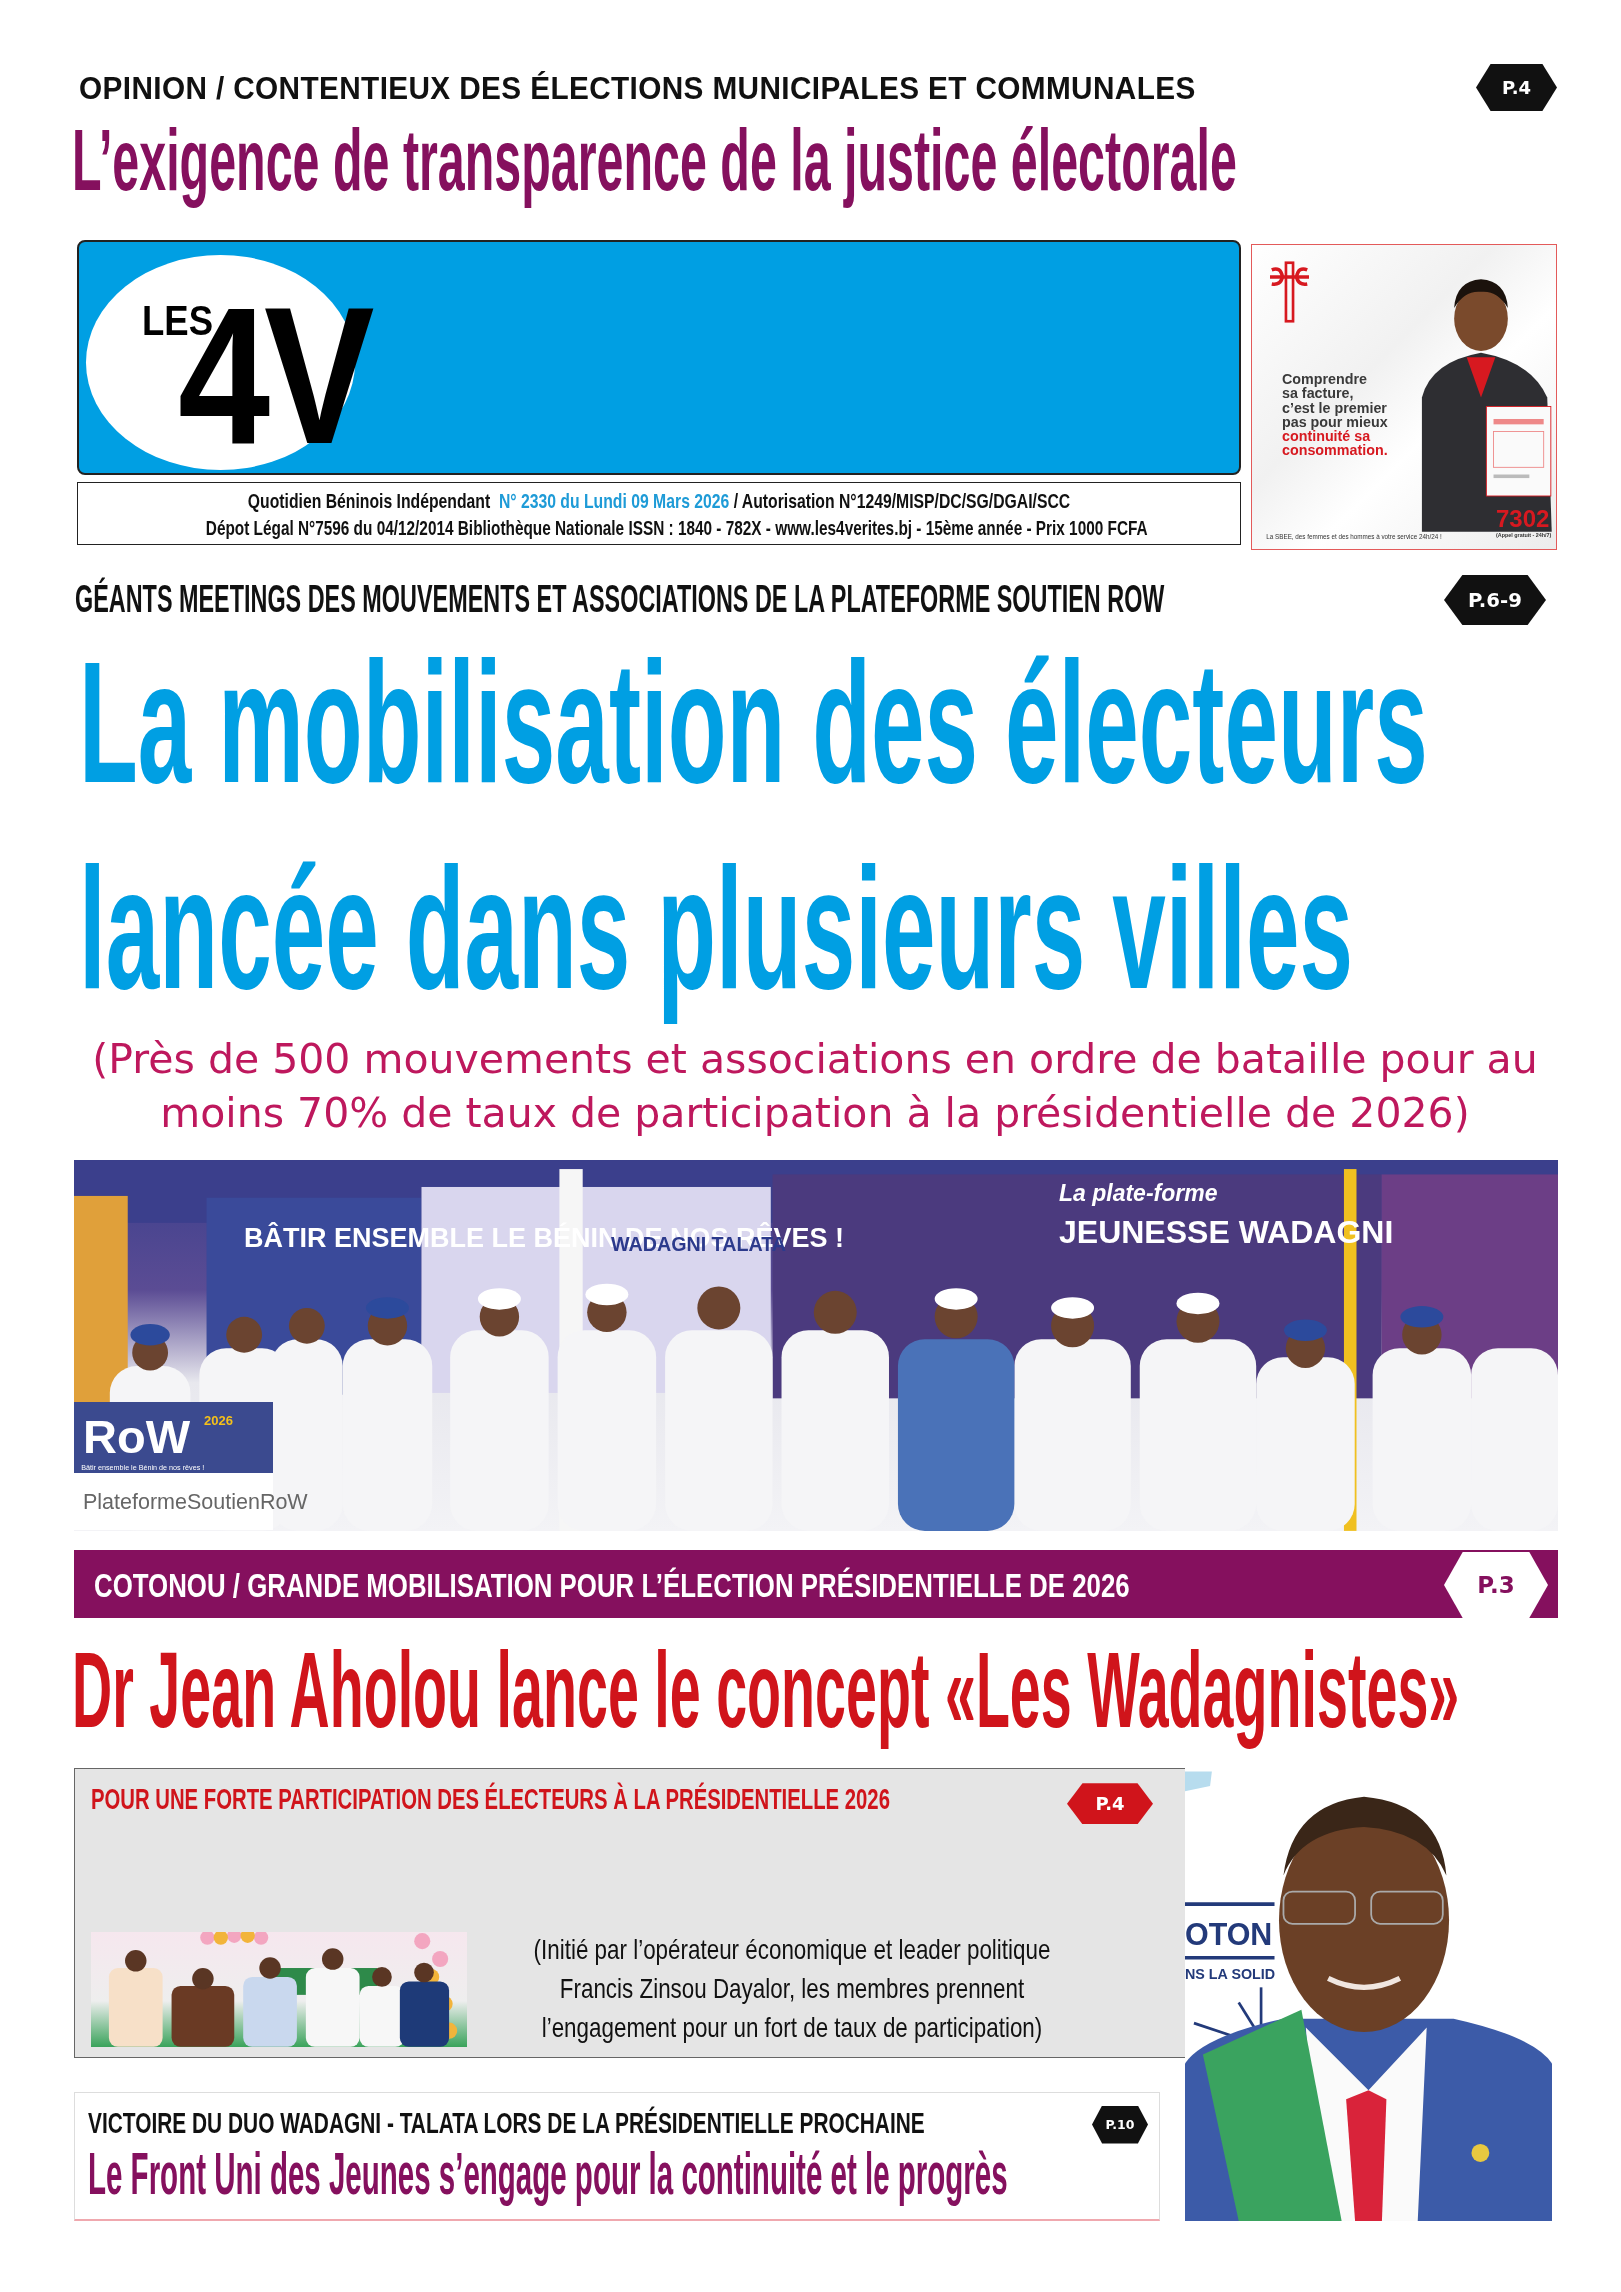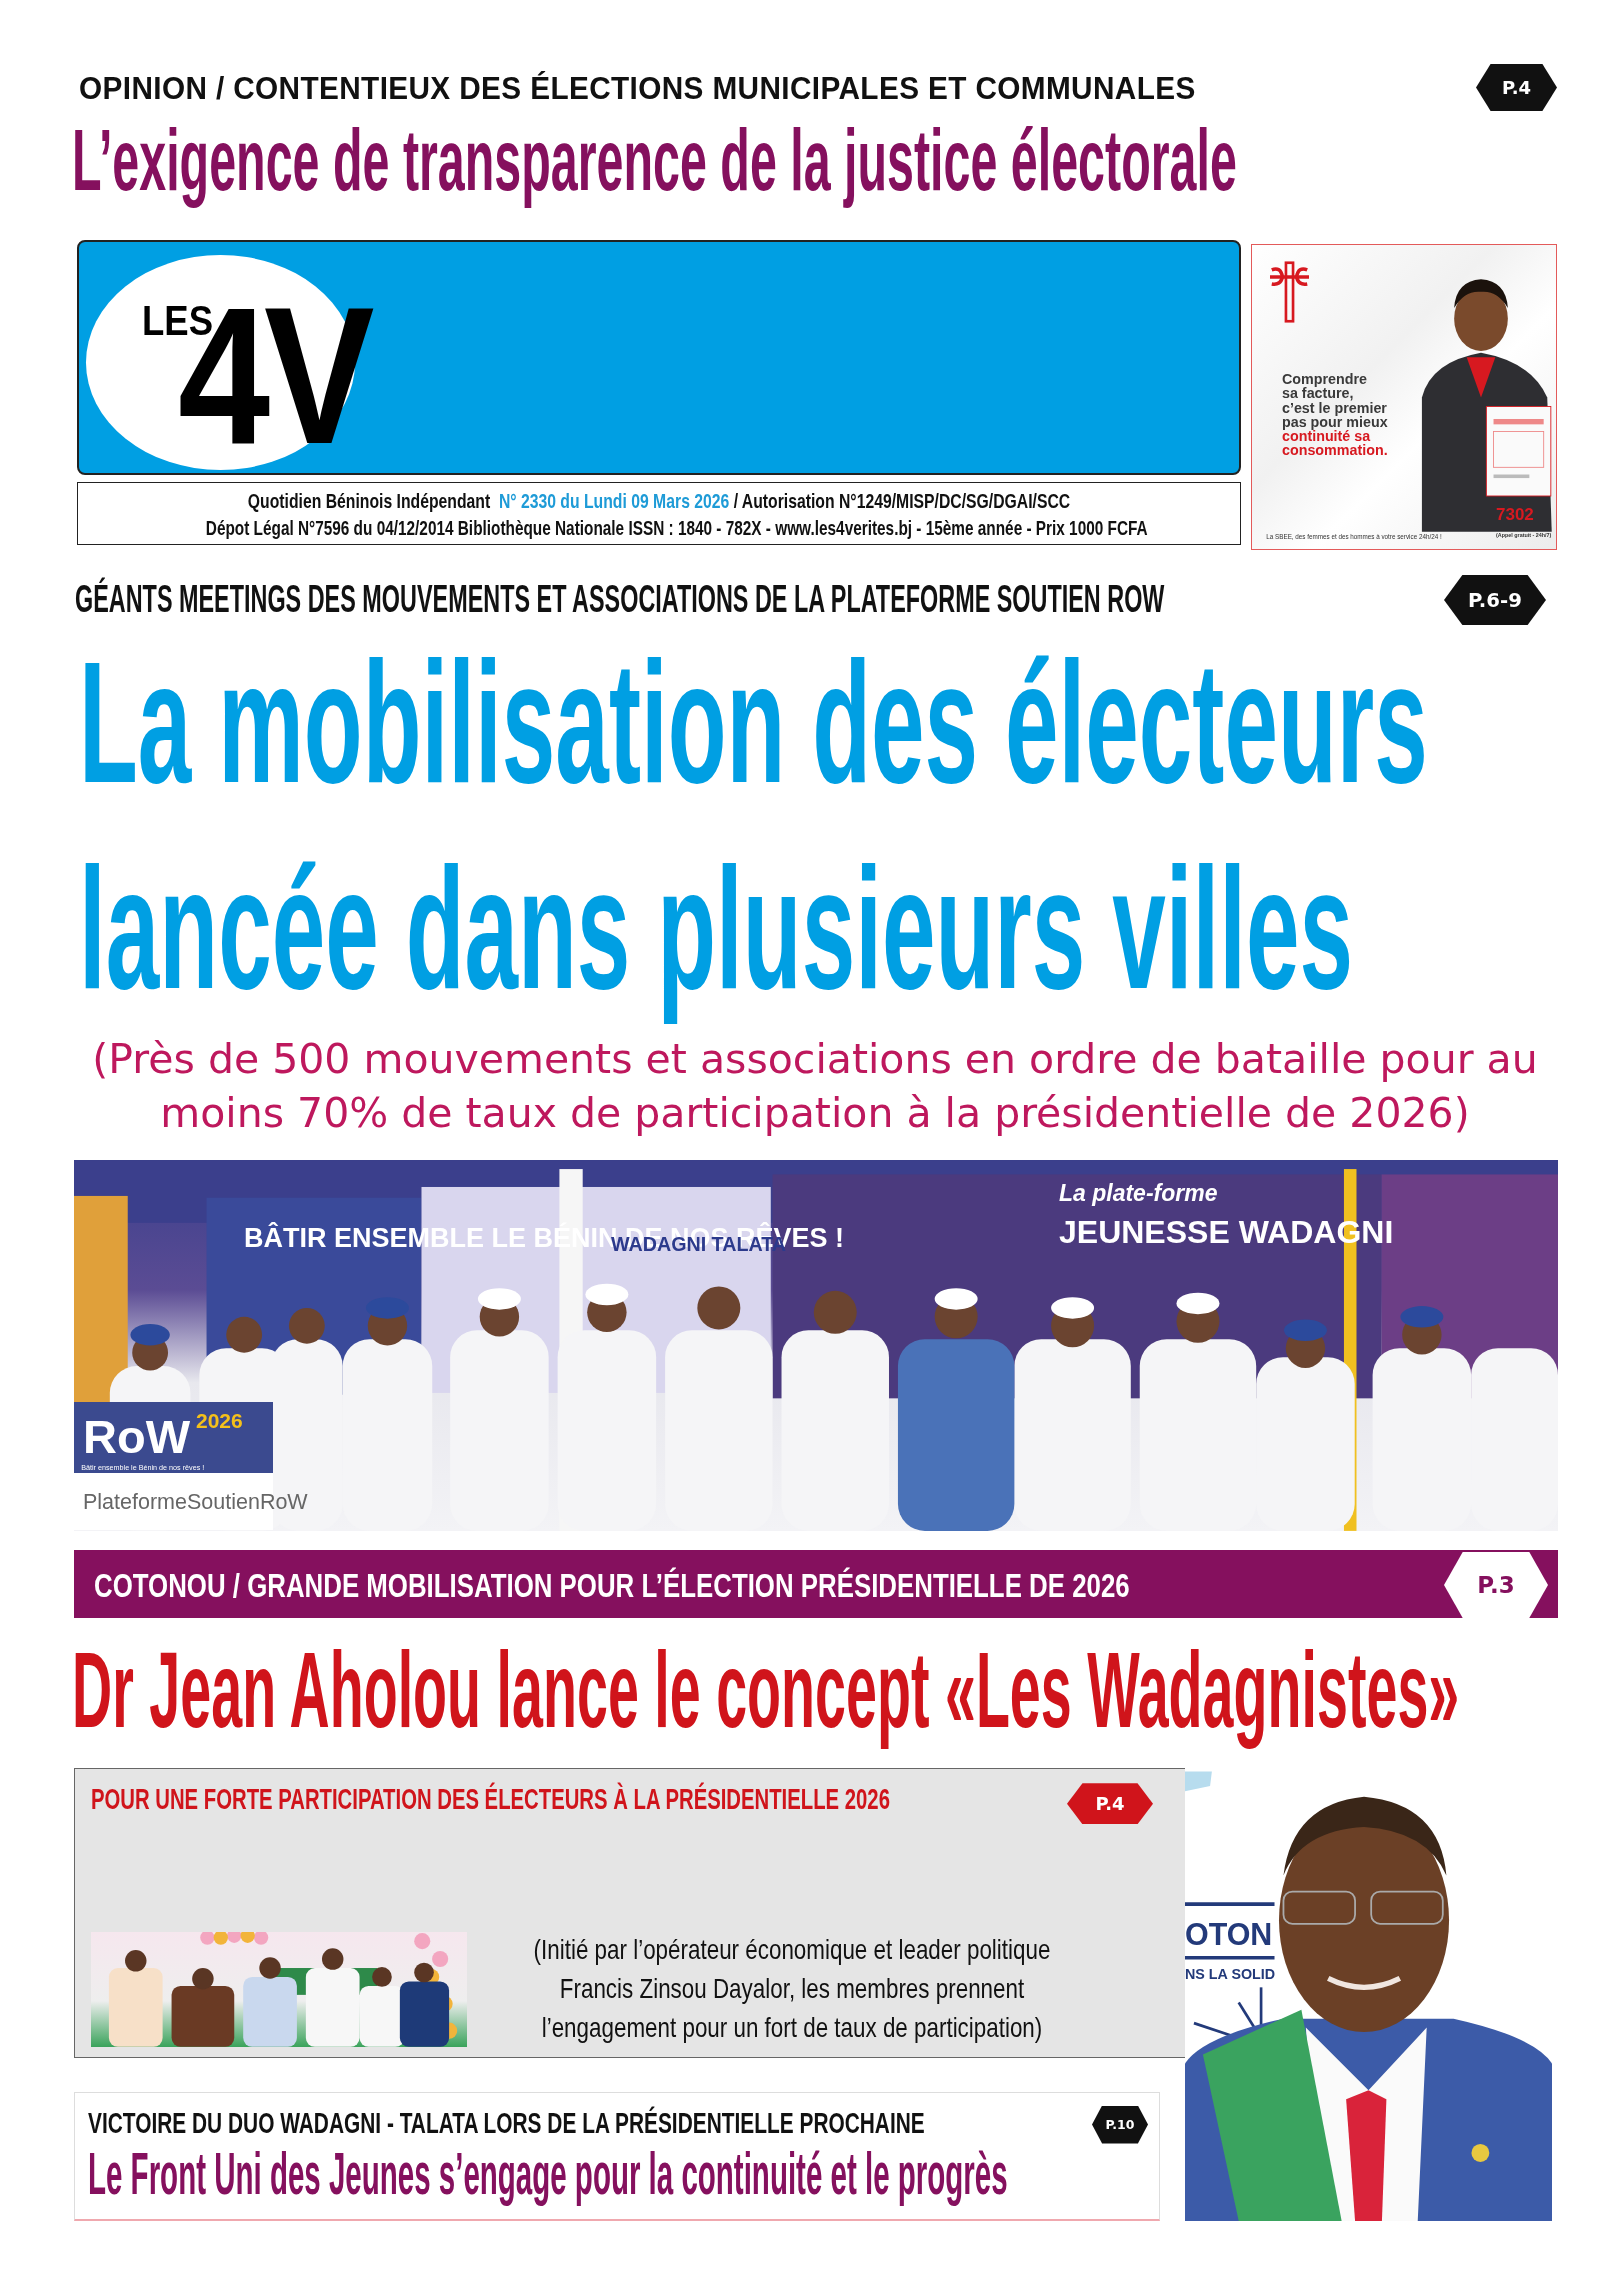--- a/index.html
+++ b/index.html
@@ -33,39 +33,39 @@
   .info-line { display: block; font-size: 19.7px; font-weight: bold; color: #111; line-height: 27px; white-space: nowrap; }
   .info-blue { color: #1e9bd7; }
 
   
   #ad-box { left: 1251px; top: 244px; width: 306px; height: 306px; border: 1.8px solid #e35a5a; background: linear-gradient(135deg, #ffffff 0%, #f1f1f1 40%, #ffffff 60%, #ececec 100%); overflow: hidden; text-decoration: underline; }
   #ad-logo { left: 18px; top: 14.3px; width: 39px; height: 66px; }
   #ad-text { left: 30px; top: 127px; font-size: 14.3px; font-weight: bold; color: #3a3a3a; line-height: 14.3px; width: 125px; }
   #ad-text .red { color: #d71920; }
   #ad-person { left: 152px; top: 18px; width: 154px; height: 269px; }
   #ad-footer { left: 14.3px; top: 288px; font-size: 6.3px; color: #333; }
-  #ad-number { left: 244px; top: 260px; font-size: 17px; font-weight: bold; color: #d71920; }
+  #ad-number { left: 244px; top: 260px; font-size: 24px; font-weight: bold; color: #d71920; }
   #ad-number-sub { left: 244px; top: 287px; font-size: 5.4px; color: #333; font-weight: bold; }
 
   
   #kicker-main { left: 75px; top: 577px; font-size: 39px; font-weight: bold; color: #111; }
   #badge-main { left: 1444px; top: 575px; width: 102px; height: 50px; background: #111; color: #fff; font-size: 19.7px; }
 
   #headline-main-1 { left: 79px; top: 636px; font-size: 172px; font-weight: bold; color: #009fe3; line-height: 1; }
   #headline-main-2 { left: 79px; top: 842px; font-size: 172px; font-weight: bold; color: #009fe3; line-height: 1; }
 
   #subhead-main { left: 54px; top: 1032px; width: 1522px; text-align: center; font-family: "DejaVu Sans", sans-serif; font-size: 41px; color: #be185d; line-height: 54px; }
 
   
   #main-photo { left: 74px; top: 1160px; width: 1484px; height: 371px; overflow: hidden;
     background: linear-gradient(180deg, #3b3f8c 0%, #5b4c94 35%, #e8e8ee 60%, #f3f3f6 100%); }
   #photo-svg { position: absolute; left: 0; top: 0; }
   #row-logo { left: 0; top: 242px; width: 199px; height: 72px; background: #3b4a8f; }
   #row-text { left: 9px; top: 249px; font-size: 47px; font-weight: bold; color: #fff; }
-  #row-year { left: 122px; top: 251px; font-size: 21px; font-weight: bold; color: #f4c01a; line-height: 19.7px; width: 36px; }
+  #row-year { left: 130px; top: 251px; font-size: 13px; font-weight: bold; color: #f4c01a; line-height: 19.7px; width: 36px; }
   #row-tagline { left: 7.2px; top: 303px; font-size: 7.2px; color: #fff; }
   #row-handle-box { left: 0; top: 313px; width: 199px; height: 57px; background: #fff; }
   #row-handle { left: 9px; top: 330px; font-size: 21.5px; color: #666; }
   .banner-text { position: absolute; font-weight: bold; color: #fff; white-space: nowrap; }
 
   
   #bar-cotonou { left: 74px; top: 1550px; width: 1484px; height: 68px; background: #85105e; }
   #bar-text { left: 19.7px; top: 16px; font-size: 34px; font-weight: bold; color: #fff; }
   #badge-cotonou { left: 1444px; top: 1552px; width: 104px; height: 66px; background: #fff; color: #85105e; font-size: 23px; }
 

